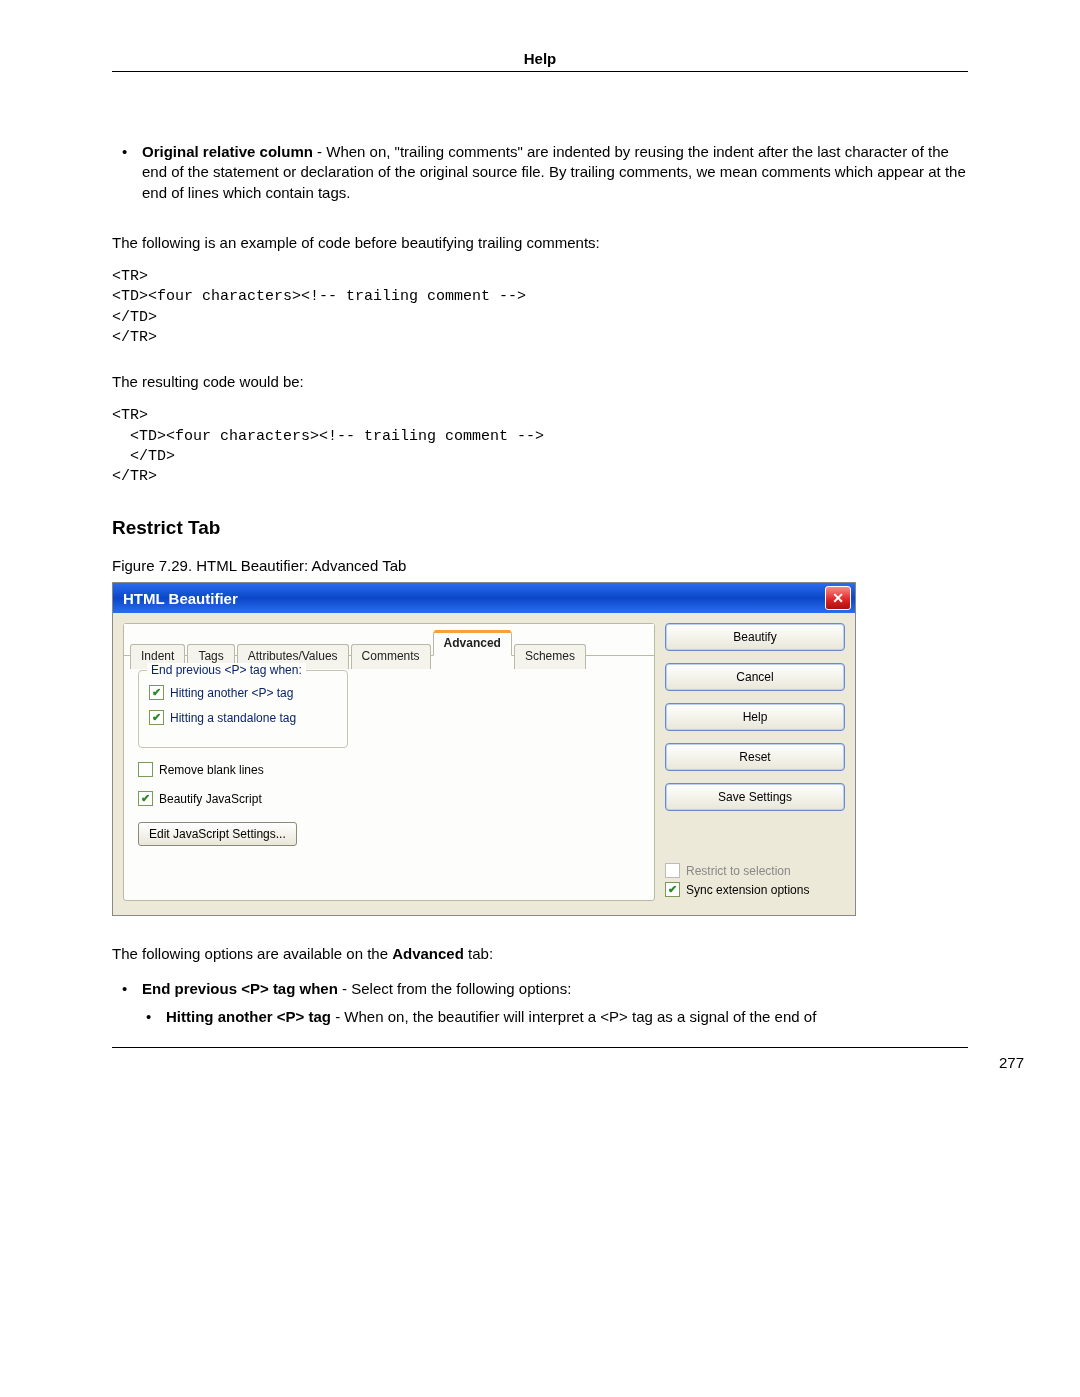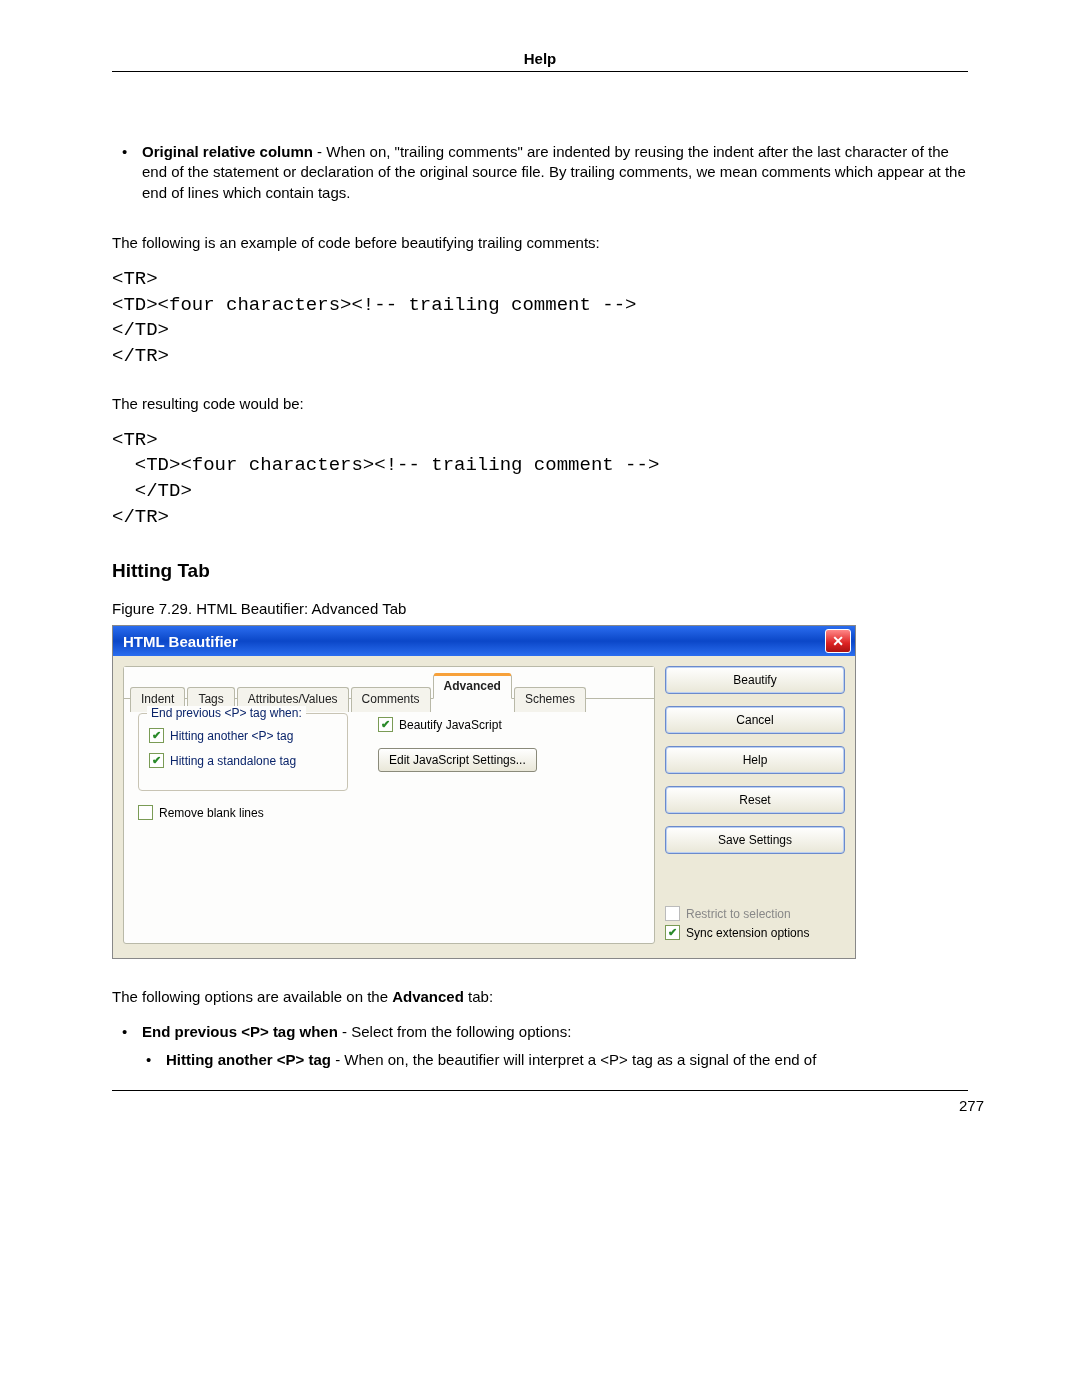--- a/index.html
+++ b/index.html
@@ -32,21 +32,21 @@
   }
   .spacer-lg { height: 70px; }
   .spacer-md { height: 22px; }
   .spacer-sm { height: 12px; }
   .para { line-height: 1.35; margin: 0 0 14px 0; }
   .bullet-row { display: flex; margin: 0 0 8px 0; line-height:1.35; }
   .bullet-dot { width: 20px; flex: 0 0 20px; text-align:left; padding-left:10px; }
   .bullet-sub { padding-left: 24px; }
   .code {
     font-family: "Courier New", monospace;
-    font-size: 19px;
+    font-size: 15px;
     white-space: pre;
     line-height: 1.35;
     margin: 4px 0 24px 0;
   }
   h2.section {
     font-size: 19px;
     font-weight: bold;
     margin: 30px 0 18px 0;
   }
   .fig-caption {
@@ -128,21 +128,21 @@
   .tab.active::before {
     content:"";
     position:absolute;
     left:0; right:0; top:-2px; height:3px;
     background:#f7a13a;
     border-radius:2px 2px 0 0;
   }
   .dlg-inner {
     display:flex;
     padding: 14px 14px 0 14px;
-    gap: 30px;
+    flex-direction: column;
   }
   .groupbox {
     border: 1px solid #c8c4b4;
     border-radius: 4px;
     padding: 10px 10px 12px 10px;
     position: relative;
     margin-bottom: 14px;
   }
   .groupbox .legend {
     position: absolute;
@@ -200,21 +200,21 @@
   .right-checks {
     margin-top: 36px;
     font-size:12px;
   }
   .right-checks .chk { color:#888; margin:4px 0; }
   .right-checks .chk.black { color:#000; }
   .footer-rule { margin-top: 8px; }
   .pagenum {
     text-align: right;
     font-size: 15px;
-    padding: 6px 96px 0 0;
+    padding: 6px 56px 0 0;
   }
 </style>
 </head>
 <body>
 
 <div class="page">
   <div class="content">
     <div class="header-bar">Help</div>
   </div>
   <hr class="rule" style="margin:0 112px;">
@@ -235,21 +235,21 @@
 &lt;TD&gt;&lt;four characters&gt;&lt;!-- trailing comment --&gt;
 &lt;/TD&gt;
 &lt;/TR&gt;</div>
 
     <p class="para">The resulting code would be:</p>
     <div class="code">&lt;TR&gt;
   &lt;TD&gt;&lt;four characters&gt;&lt;!-- trailing comment --&gt;
   &lt;/TD&gt;
 &lt;/TR&gt;</div>
 
-    <h2 class="section">Hitting Tab</h2>
+    <h2 class="section">Restrict Tab</h2>
 
     <div class="fig-caption">Figure 7.29. HTML Beautifier: Advanced Tab</div>
 
     <div class="dialog-wrap">
       <div class="dlg-titlebar">
         <span>HTML Beautifier</span>
         <div class="dlg-close">✕</div>
       </div>
       <div class="dlg-body">
         <div class="dlg-left">

